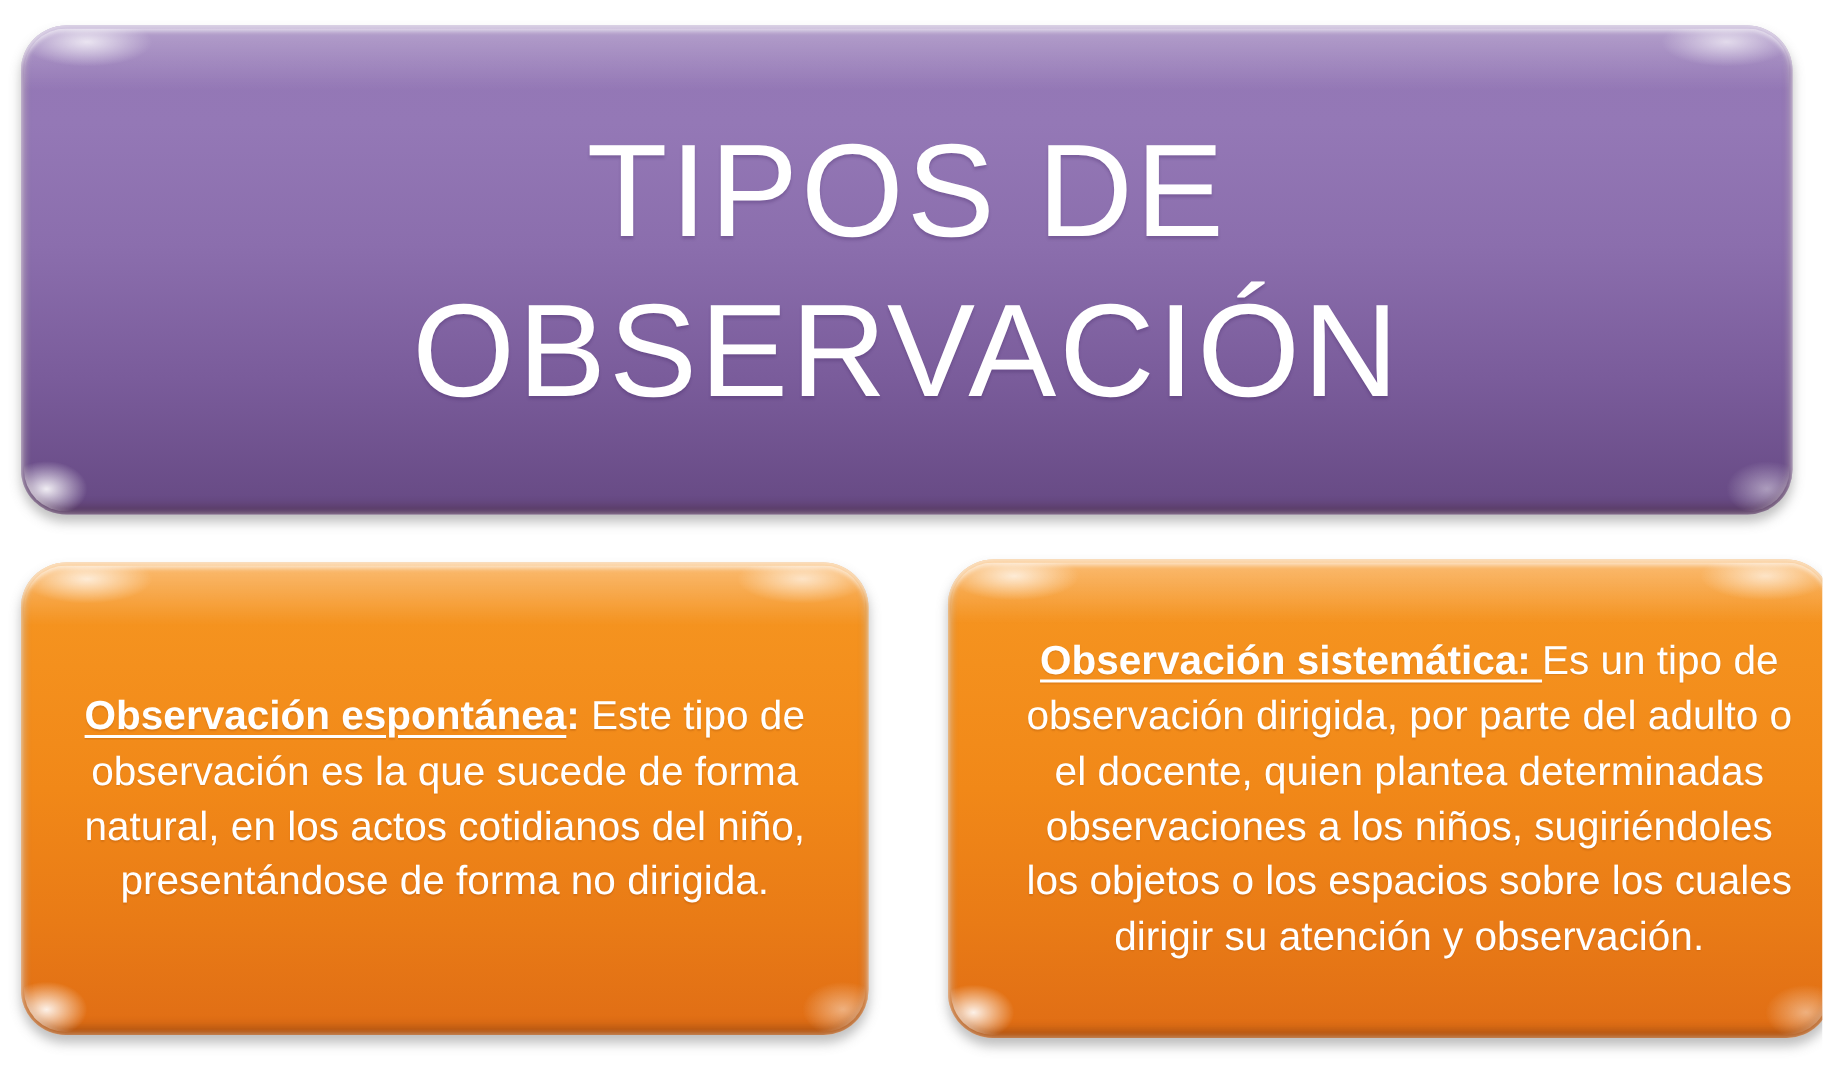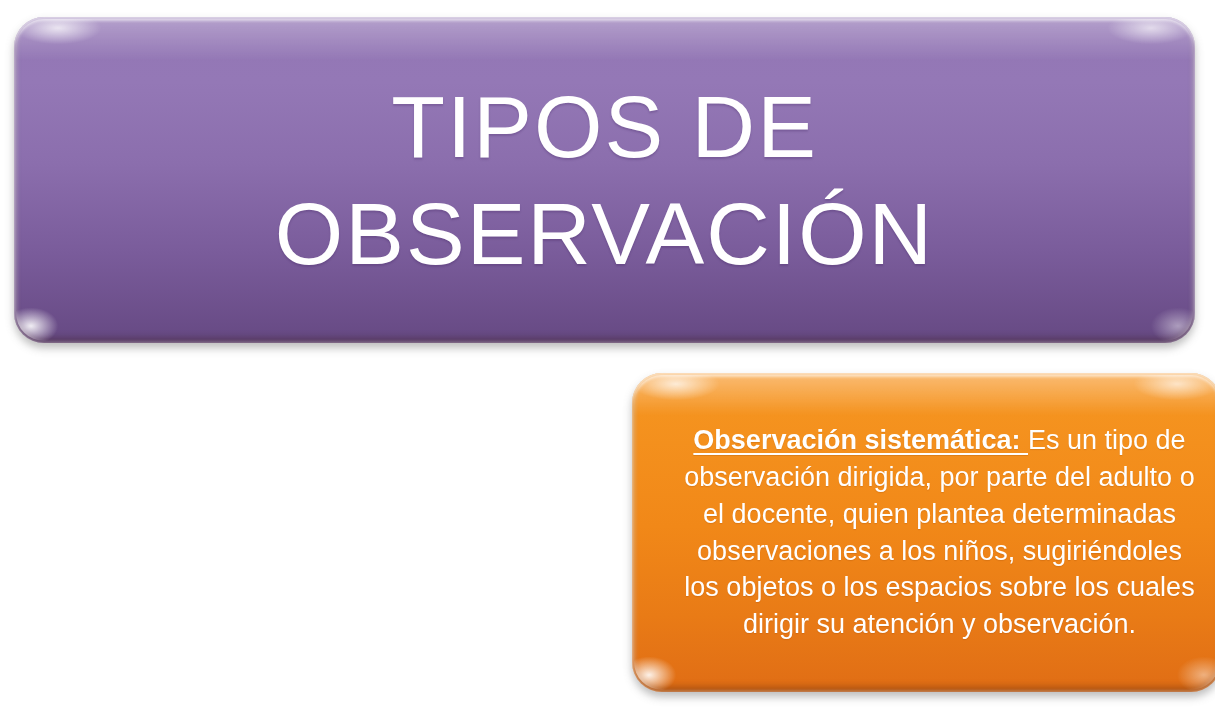--- a/index.html
+++ b/index.html
@@ -117,18 +117,21 @@
 </style>
 </head>
 <body>
 
 <div class="slide">
 
   <div class="glossy title-banner">
     <h1 class="title-text">TIPOS DE OBSERVACIÓN</h1>
   </div>
 
+  <div class="glossy card card-left">
+    <p class="card-text"><span class="lead">Observación espontánea</span><span class="lead-sep">: </span><span>Este tipo de observación es la que sucede de forma natural, en los actos cotidianos del niño, presentándose de forma no dirigida.</span></p>
+  </div>
 
   <div class="glossy card card-right">
     <p class="card-text"><span class="lead">Observación sistemática: </span><span class="lead-sep"></span><span>Es un tipo de observación dirigida, por parte del adulto o el docente, quien plantea determinadas observaciones a los niños, sugiriéndoles los objetos o los espacios sobre los cuales dirigir su atención y observación.</span></p>
   </div>
 
 </div>
 
 </body></html>

